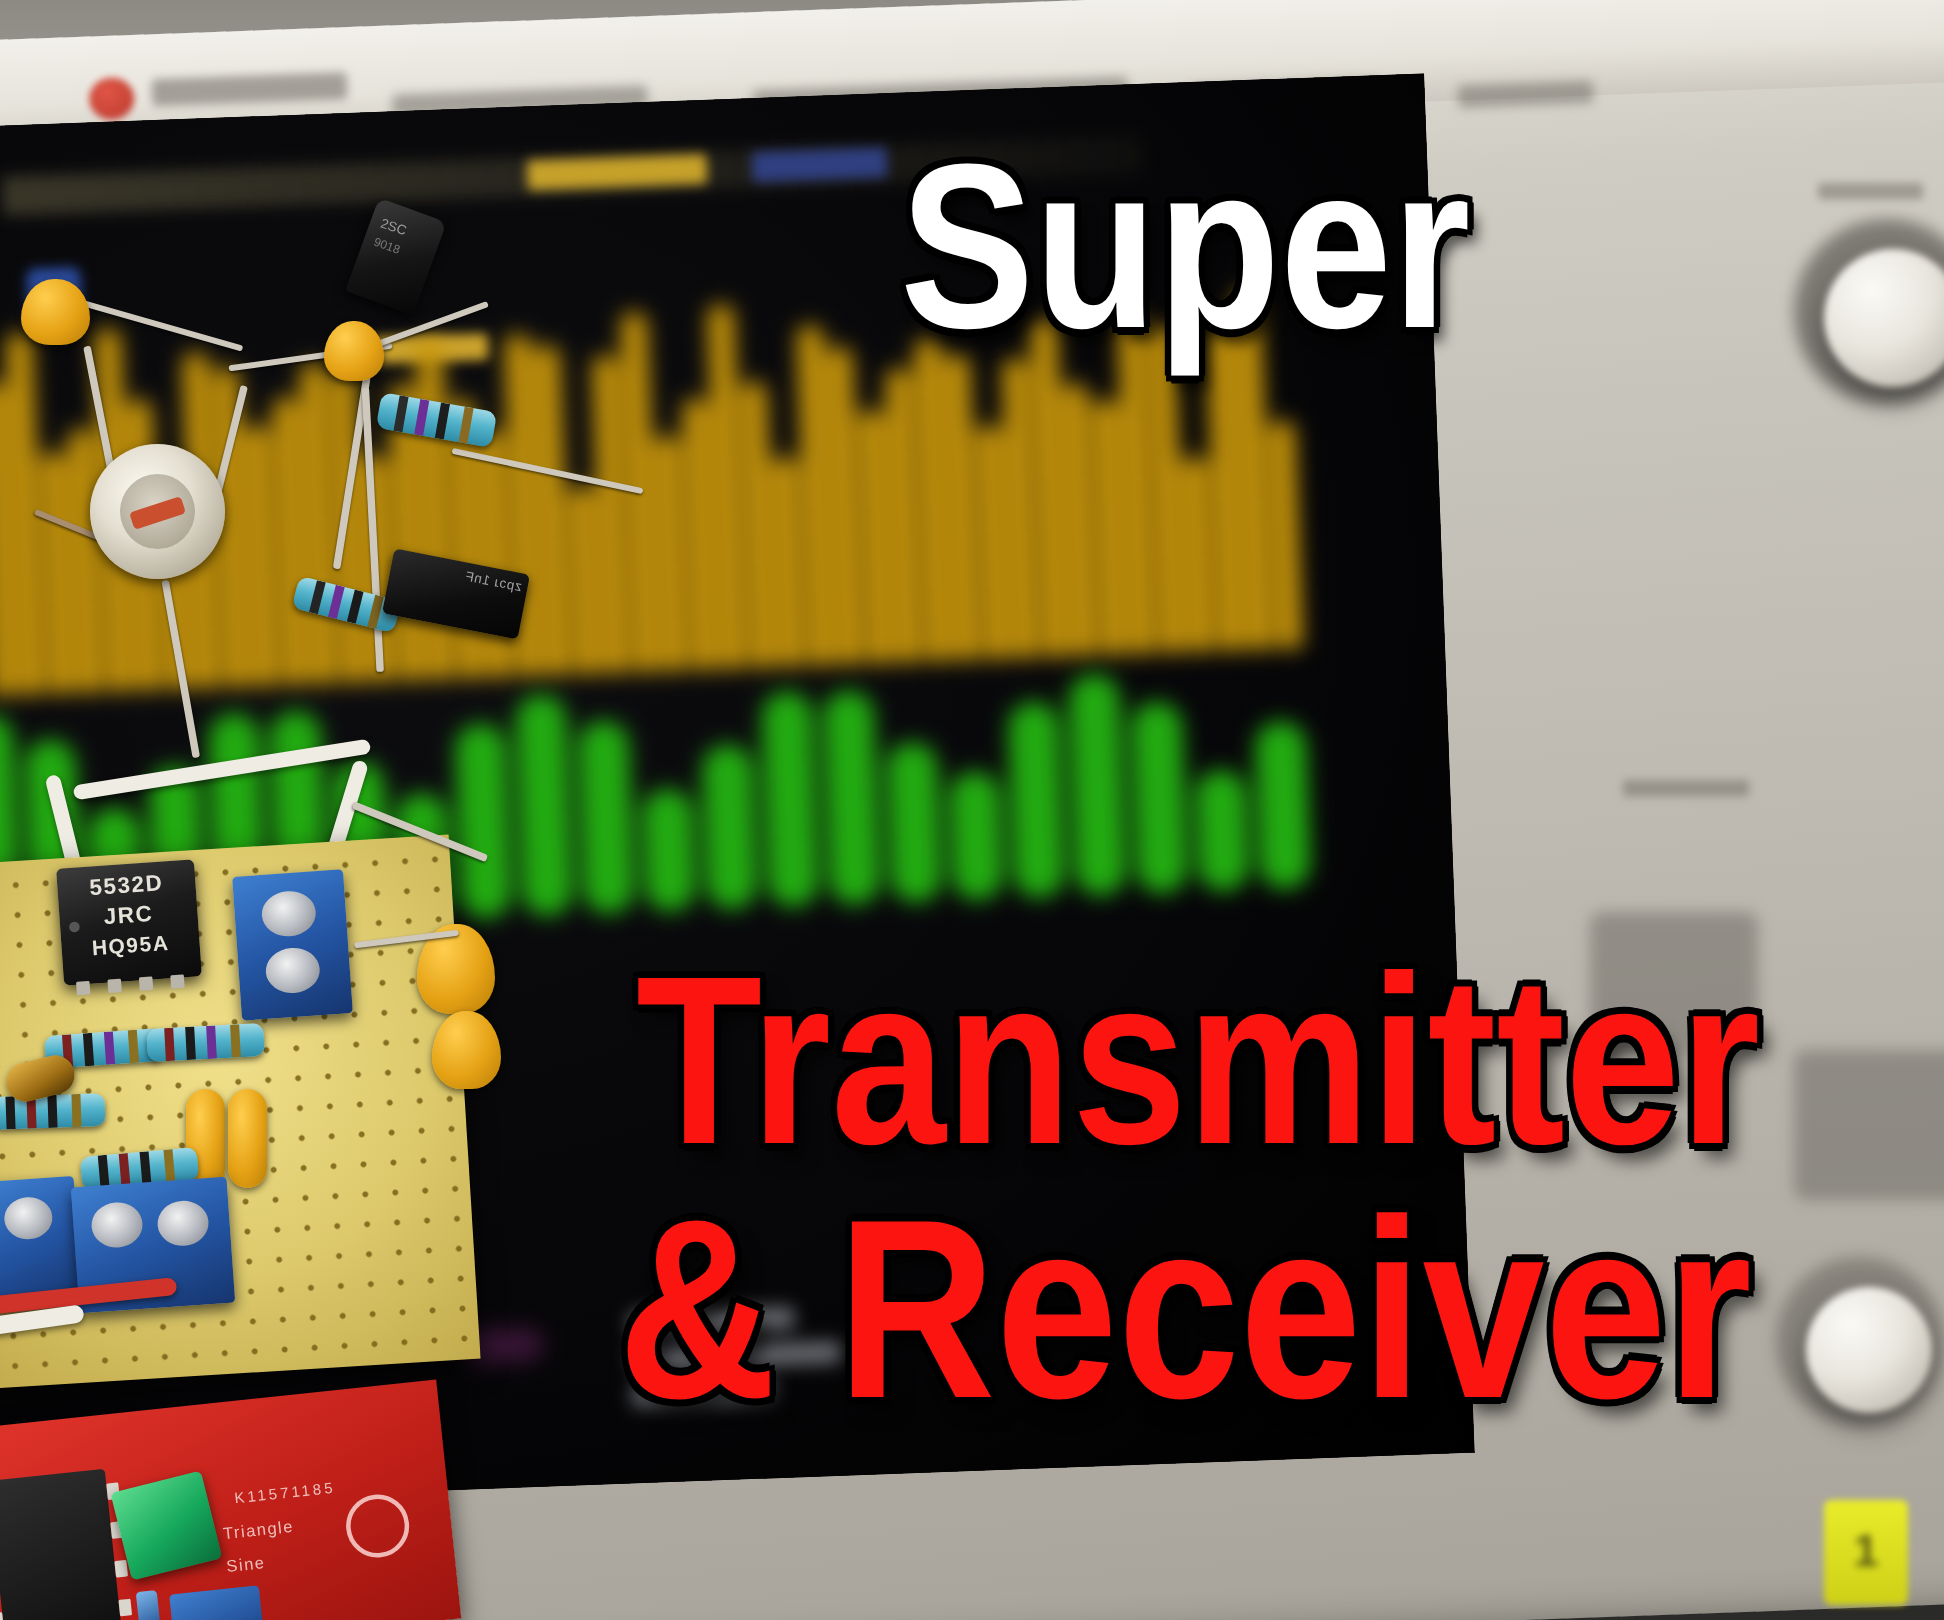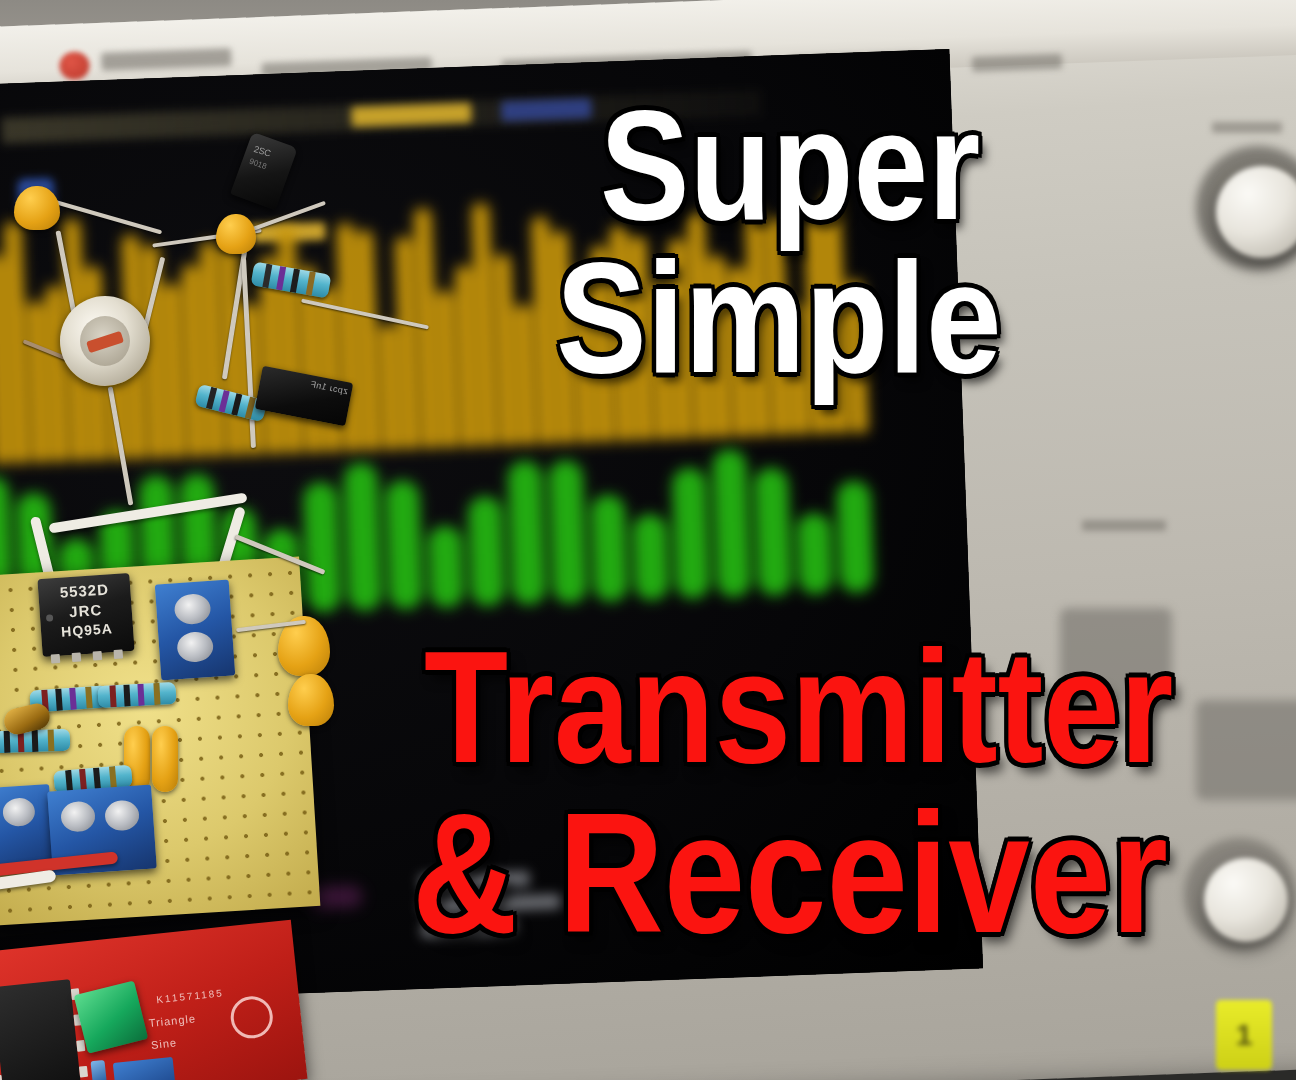--- a/index.html
+++ b/index.html
@@ -394,23 +394,20 @@
                   background:linear-gradient(160deg,#3f7fd0,#1b4488);"></div>
       <div style="position:absolute;left:106px;top:120px;width:14px;height:22px;border-radius:3px;
                   background:linear-gradient(160deg,#7fb6e8,#2a5ea0);"></div>
     </div>
   </div>
 
   <div class="title t-white" style="left:600px;top:98px;font-size:156px;">
     <span class="cond">Super</span>
   </div>
 
-  <div class="title t-white" style="left:556px;top:250px;font-size:158px;">
-    <span class="cond">Simple</span>
-  </div>
 
 
   <div class="title t-red" style="left:412px;top:800px;font-size:170px;">
     <span class="cond">&amp; Receiver</span>
   </div>
 
   <div class="title t-red" style="left:424px;top:638px;font-size:160px;">
     <span class="cond">Transmitter</span>
   </div>
 

